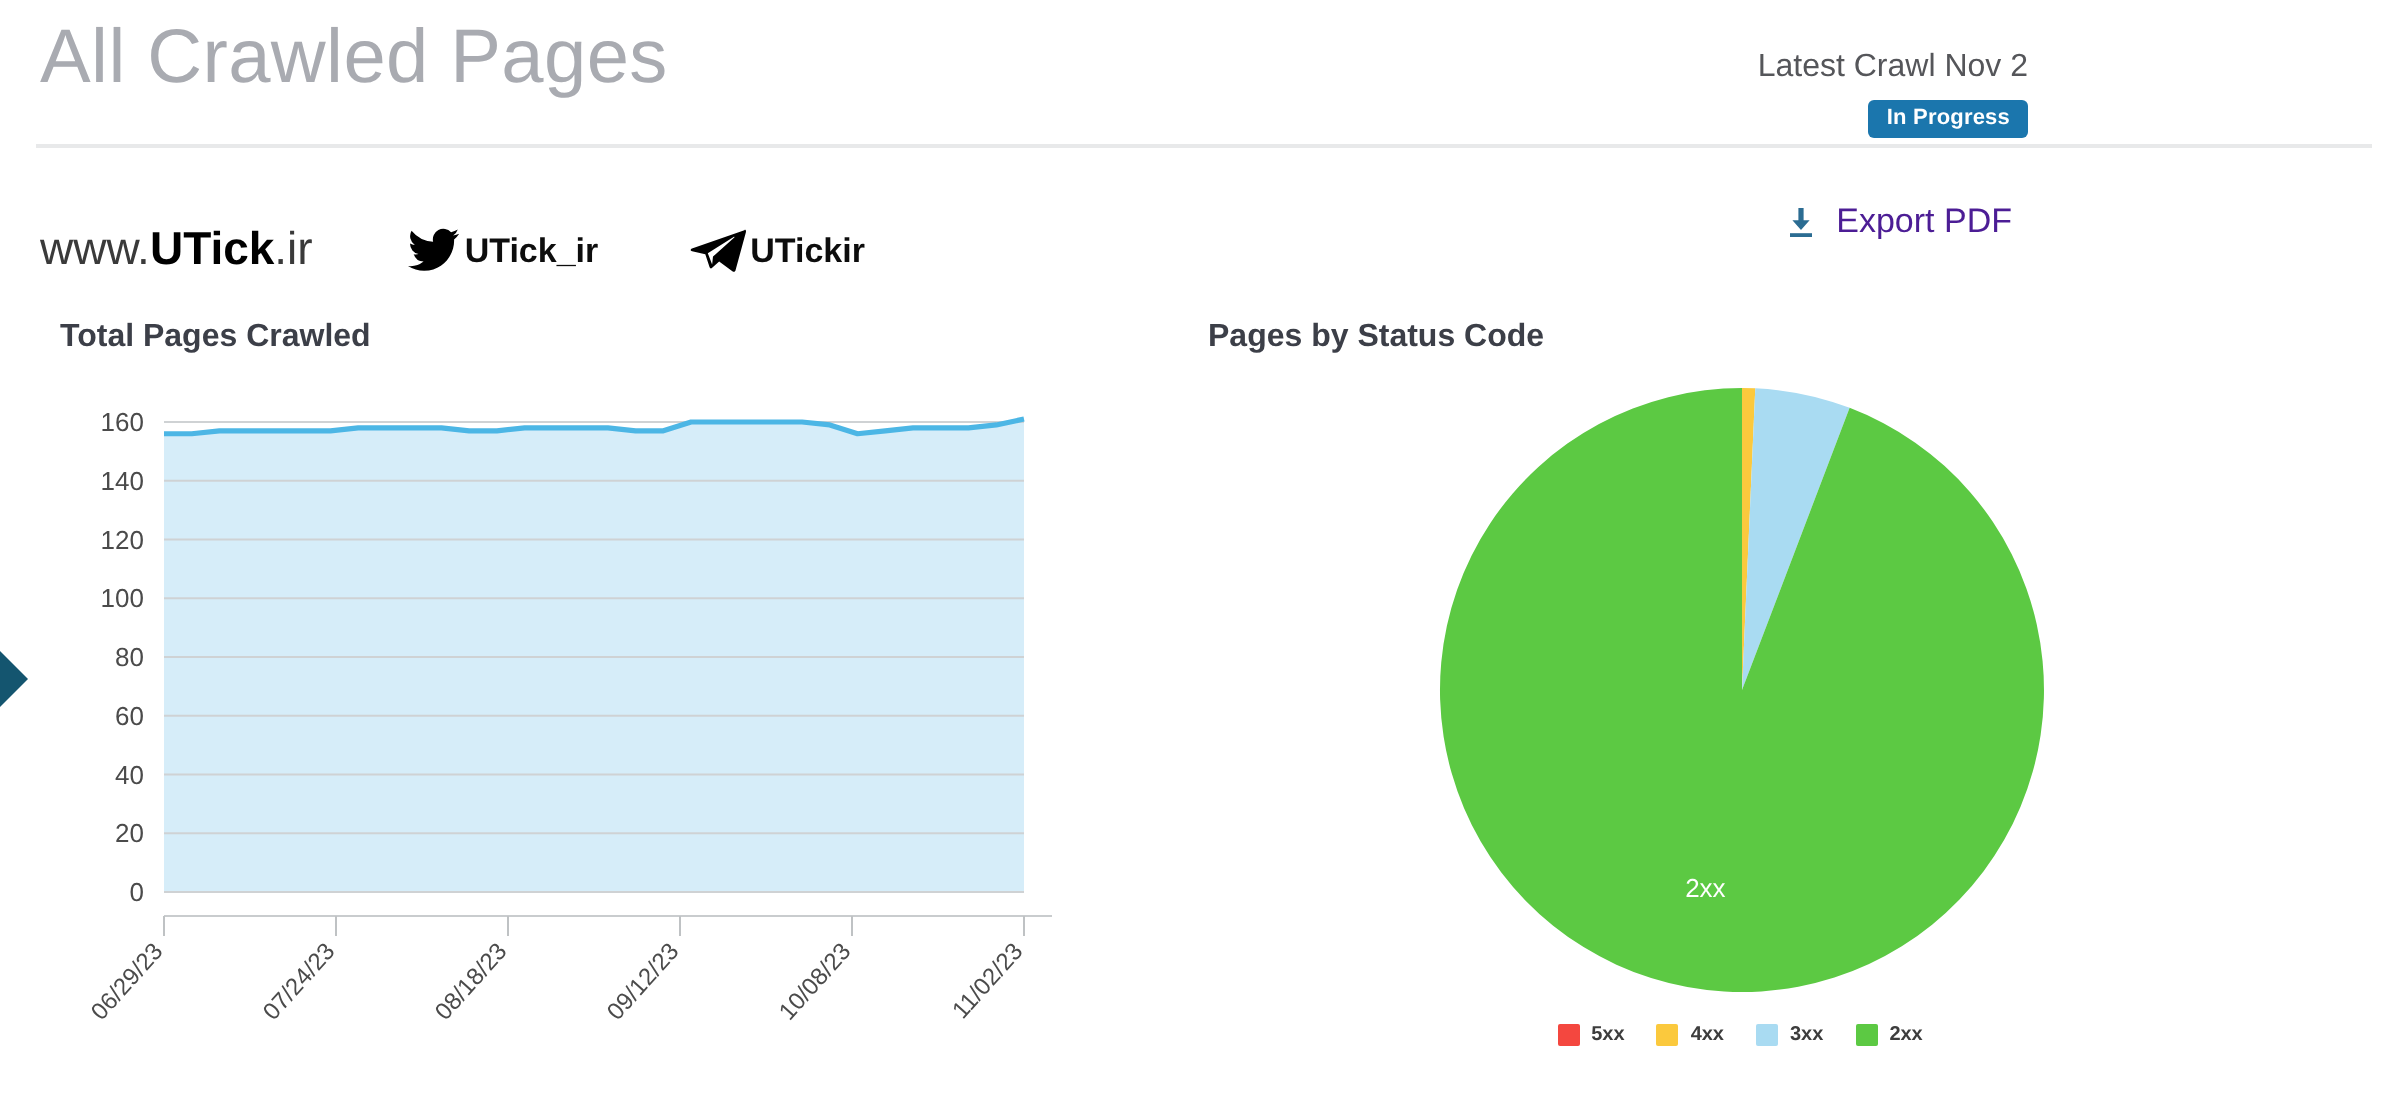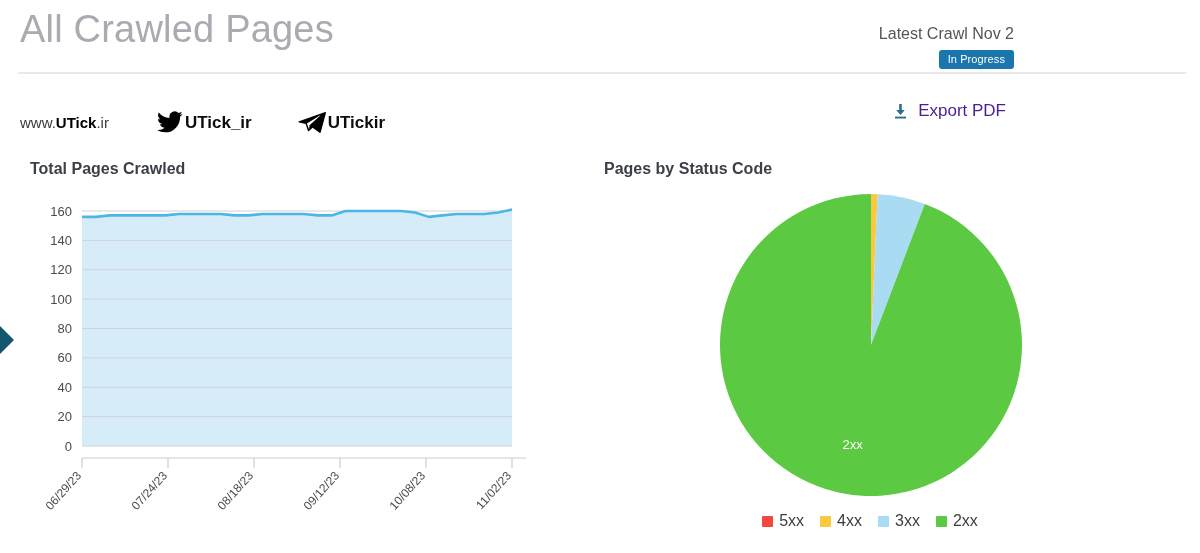--- a/index.html
+++ b/index.html
@@ -37,21 +37,21 @@
     font-weight: 400;
     white-space: nowrap;
     line-height: 20px;
   }
   .status-badge {
     display: inline-block;
     margin-top: 6px;
     background: #1b76ad;
     color: #ffffff;
     font-size: 11px;
-    font-weight: 400;
+    font-weight: 700;
     padding: 3px 9px 4px 9px;
     border-radius: 3px;
     letter-spacing: 0.1px;
     line-height: 12px;
     text-align: center;
   }
   .header-rule {
     position: absolute;
     left: 18px; top: 72px;
     width: 1168px; height: 2px;
@@ -60,21 +60,21 @@
 
   
   .brand-row {
     position: absolute;
     left: 20px; top: 111px;
     display: flex;
     align-items: center;
     gap: 0px;
   }
   .brand-site {
-    font-size: 15px;
+    font-size: 23px;
     color: #141414;
     white-space: nowrap;
     margin-right: 48px;
   }
   .brand-site .w { font-weight: 400; color: #3a3a3a; }
   .brand-site .nm { font-weight: 700; color: #000; }
   .brand-site .tld { font-weight: 400; color: #3a3a3a; }
   .social {
     display: flex;
     align-items: flex-end;
@@ -164,23 +164,24 @@
     display: flex;
     align-items: center;
     gap: 6px;
   }
   .legend-swatch {
     width: 11px; height: 11px;
     border-radius: 1px;
     display: block;
   }
   .legend-label {
-    font-size: 16px;
+    font-size: 10px;
     color: #3d3d3d;
     white-space: nowrap;
+    font-weight: bold;
   }
 </style>
 </head>
 <body>
 
 <div id="page">
 
   <div class="page-title">All Crawled Pages</div>
 
   <div class="crawl-meta">

